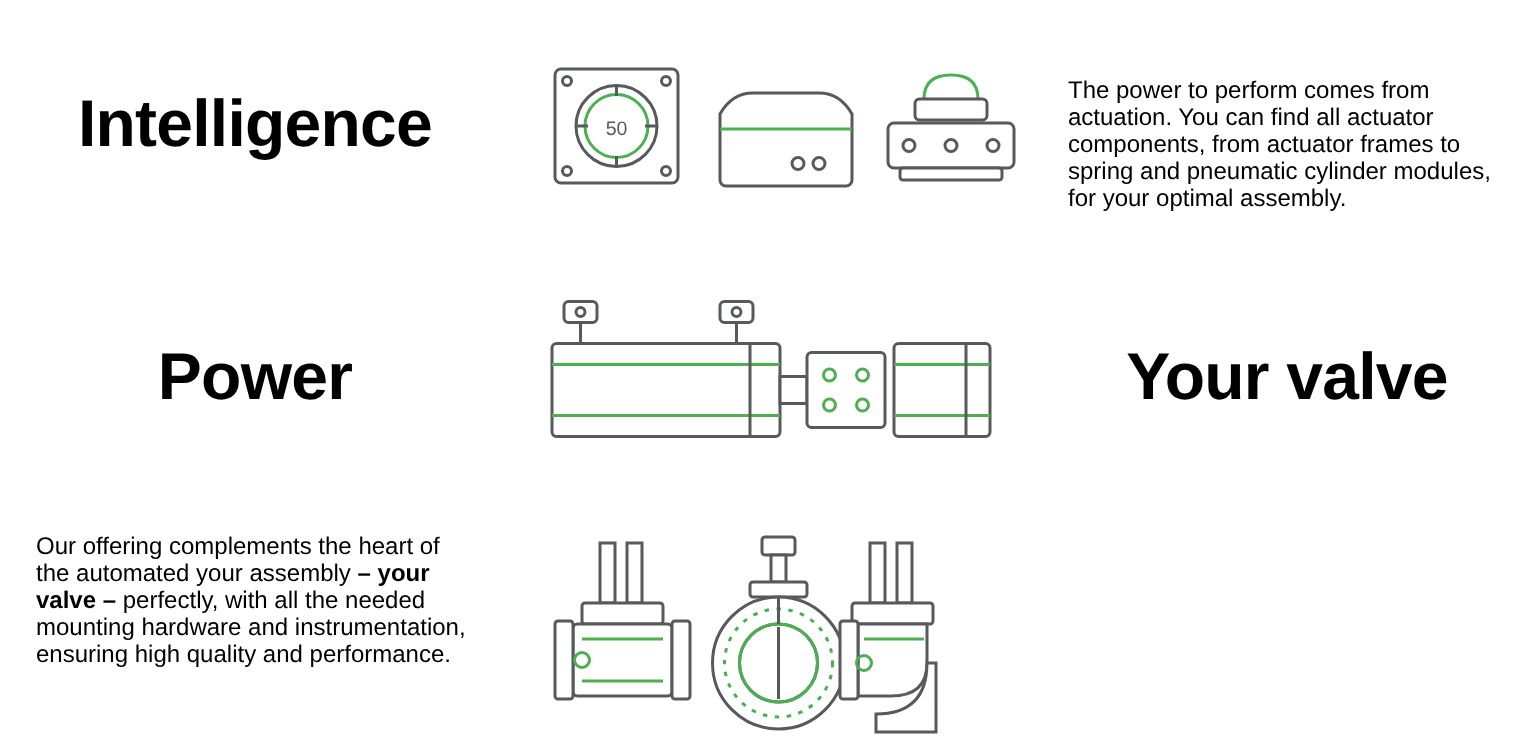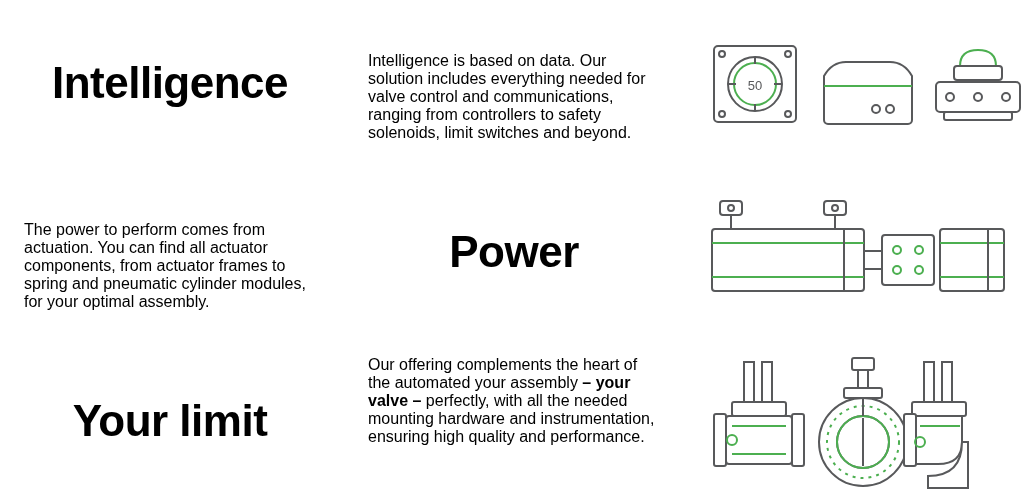--- a/index.html
+++ b/index.html
@@ -73,24 +73,20 @@
 </style>
 </head>
 <body>
 
 <div class="grid">
 
   <div class="cell label-cell row-green">
     <div class="label-text">Intelligence</div>
   </div>
 
-  <div class="cell text-cell row-green">
-    <div class="heading">Valve controllers</div>
-    <div class="body">Intelligence is based on data. Our solution includes everything needed for valve control and communications, ranging from controllers to safety solenoids, limit switches and beyond.</div>
-  </div>
 
   <div class="cell img-cell row-green">
     <svg class="art" width="332" height="159" viewBox="0 0 332 159">
       <rect x="0" y="0" width="332" height="159" fill="#ffffff"></rect>
 
       <g fill="none" stroke="#58595b" stroke-width="2">
         <rect x="22" y="42" width="82" height="76" rx="4" fill="#ffffff"></rect>
         <circle cx="30" cy="50" r="3"></circle>
         <circle cx="96" cy="50" r="3"></circle>
         <circle cx="30" cy="110" r="3"></circle>
@@ -169,21 +165,21 @@
           <rect x="248" y="56" width="64" height="62" rx="3" fill="#ffffff"></rect>
           <line x1="248" y1="70" x2="312" y2="70" stroke="#4caf50"></line>
           <line x1="248" y1="104" x2="312" y2="104" stroke="#4caf50"></line>
           <line x1="296" y1="56" x2="296" y2="118"></line>
         </g>
       </g>
     </svg>
   </div>
 
   <div class="cell label-cell row-white">
-    <div class="label-text">Your limit</div>
+    <div class="label-text">Your valve</div>
   </div>
 
   <div class="cell text-cell row-white">
     <div class="body">
       <span>Our offering complements the heart of the automated your assembly </span><span class="emph">– your valve –</span><span> perfectly, with all the needed mounting hardware and instrumentation, ensuring high quality and performance.</span>
     </div>
   </div>
 
   <div class="cell img-cell row-white">
     <svg class="art" width="332" height="159" viewBox="0 0 332 159">

